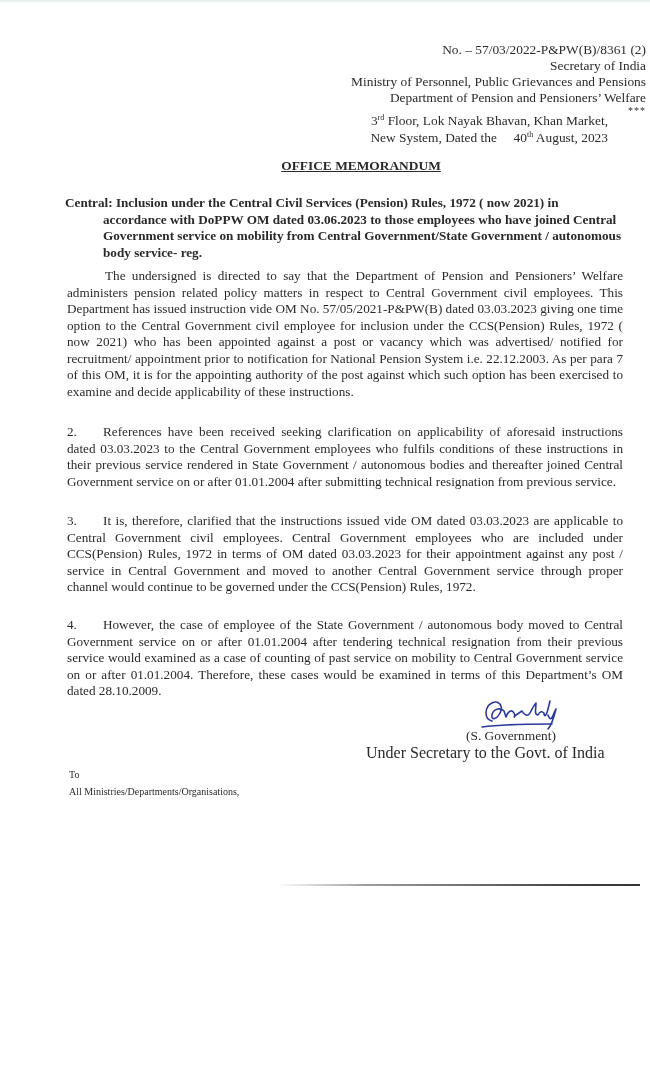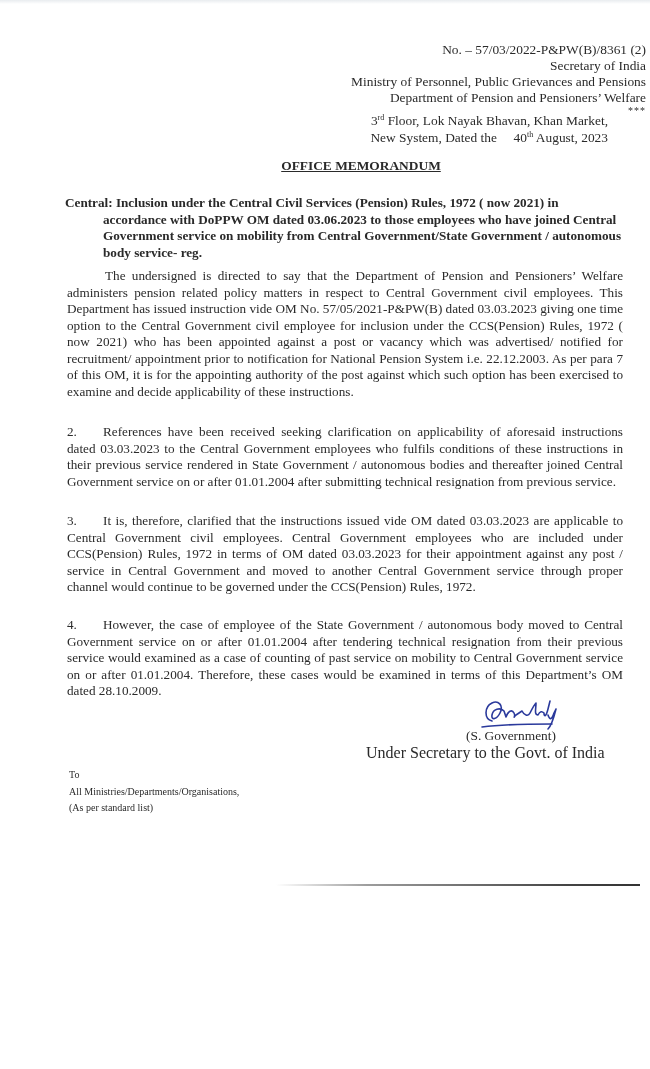--- a/index.html
+++ b/index.html
@@ -104,16 +104,15 @@
     <path d="M4 30 C20 28 40 27 74 27"></path>
   </g>
 </svg>
 
 <div class="sig-name">(S. Government)</div>
 <div class="sig-title">Under Secretary to the Govt. of India</div>
 
 <div class="to-block">
   <div>To</div>
   <div>All Ministries/Departments/Organisations,</div>
-  <div>(As per standard list)</div>
 </div>
 
 <div class="rule"></div>
 
 </body></html>

